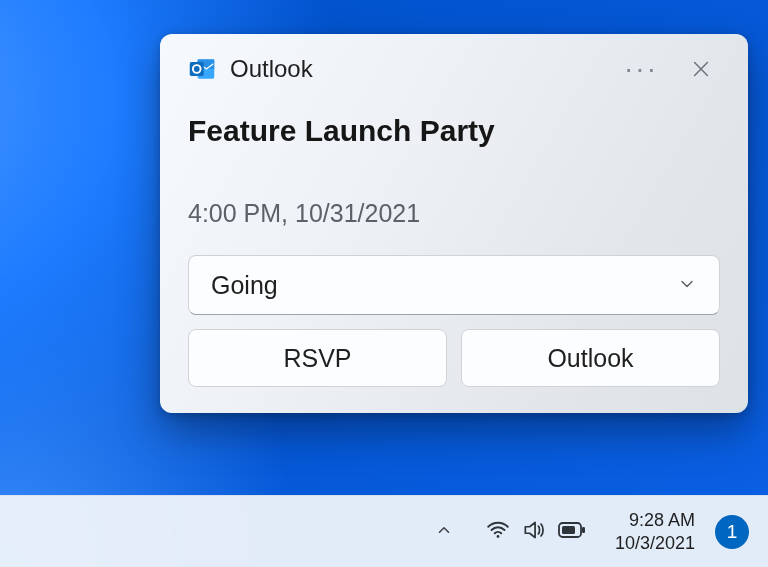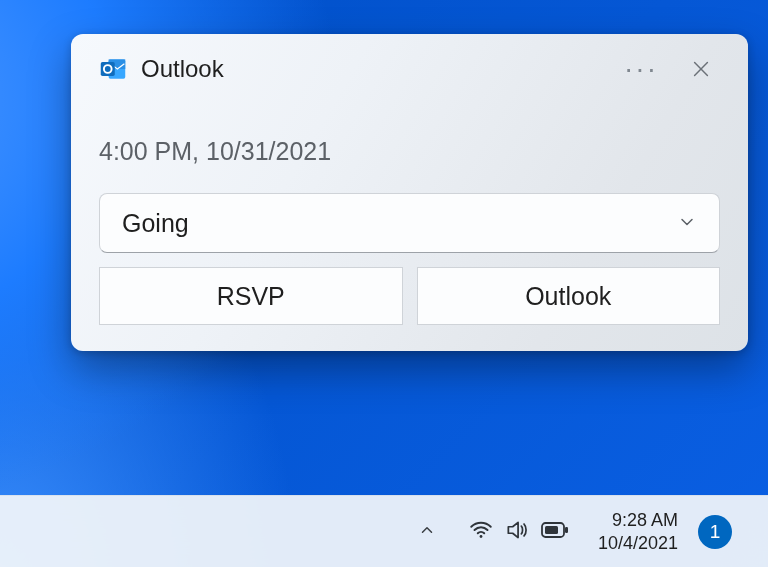--- a/index.html
+++ b/index.html
@@ -23,21 +23,21 @@
       background:
         radial-gradient(ellipse 900px 700px at -200px 100px, #5aa0ff 0%, #1d7cff 35%, transparent 60%),
         radial-gradient(ellipse 600px 900px at 0px 600px, #3b8fff 0%, transparent 50%),
         linear-gradient(135deg, #004fc7, #0a5fe3);
     }
 
     .toast {
       position: absolute;
       top: 34px;
       right: 20px;
-      width: 677px;
+      width: 588px;
       border-radius: 12px;
       background: linear-gradient(120deg, #f6f9fd 0%, #eef2f7 35%, #e2e6eb 75%, #dde2e7 100%);
       box-shadow: 0 18px 40px rgba(0,0,0,0.35), 0 2px 8px rgba(0,0,0,0.2);
       padding: 18px 28px 26px 28px;
       color: #1f1f1f;
     }
 
     .toast-header {
       display: flex;
       align-items: center;
@@ -117,42 +117,42 @@
     .action-row {
       display: flex;
       gap: 14px;
     }
 
     .action-btn {
       flex: 1;
       height: 58px;
       background: #fcfdfe;
       border: 1px solid #cfd3d8;
-      border-radius: 0;
+      border-radius: 8px;
       font-size: 25px;
       color: #1f1f1f;
       display: flex;
       align-items: center;
       justify-content: center;
       cursor: pointer;
     }
 
     .taskbar {
       position: absolute;
       bottom: 0;
       left: 0;
       width: 100%;
       height: 72px;
       background: rgba(243,246,250,0.93);
       backdrop-filter: blur(20px);
       border-top: 1px solid rgba(0,0,0,0.05);
       display: flex;
       align-items: center;
       justify-content: flex-end;
-      padding-right: 36px;
+      padding-right: 19px;
       gap: 16px;
     }
 
     .tray-chevron {
       color: #3a3f44;
       padding: 8px;
       cursor: pointer;
       border-radius: 4px;
     }
 
@@ -208,20 +208,21 @@
     </div>
     <span class="app-name">Outlook</span>
     <div class="more-dots">···</div>
     <div class="close-btn">
       <svg width="22" height="22" viewBox="0 0 24 24">
         <path d="M5 5 L19 19 M19 5 L5 19" stroke="currentColor" stroke-width="1.6" stroke-linecap="round"></path>
       </svg>
     </div>
   </div>
 
+  <div class="event-title">Feature Launch Party</div>
   <div class="event-time">4:00 PM, 10/31/2021</div>
 
   <div class="dropdown">
     <span>Going</span>
     <span class="chevron-down">
       <svg width="20" height="20" viewBox="0 0 24 24">
           <path d="M6 9 L12 15 L18 9" stroke="currentColor" stroke-width="1.8" fill="none" stroke-linecap="round" stroke-linejoin="round"></path>
         </svg>
     </span>
   </div>
@@ -259,19 +260,19 @@
       <svg width="30" height="22" viewBox="0 0 30 22">
         <rect x="2" y="4" width="22" height="14" rx="3.5" stroke="currentColor" stroke-width="1.8" fill="none"></rect>
         <rect x="5" y="7" width="13" height="8" rx="1.5" fill="currentColor"></rect>
         <rect x="25" y="8" width="3" height="6" rx="1.2" fill="currentColor"></rect>
       </svg>
     </span>
   </div>
 
   <div class="clock">
     <div>9:28 AM</div>
-    <div>10/4/2021</div>
+    <div>10/3/2021</div>
   </div>
 
   <div class="notification-badge">
     <span>1</span>
   </div>
 </div>
 
 </body></html>

